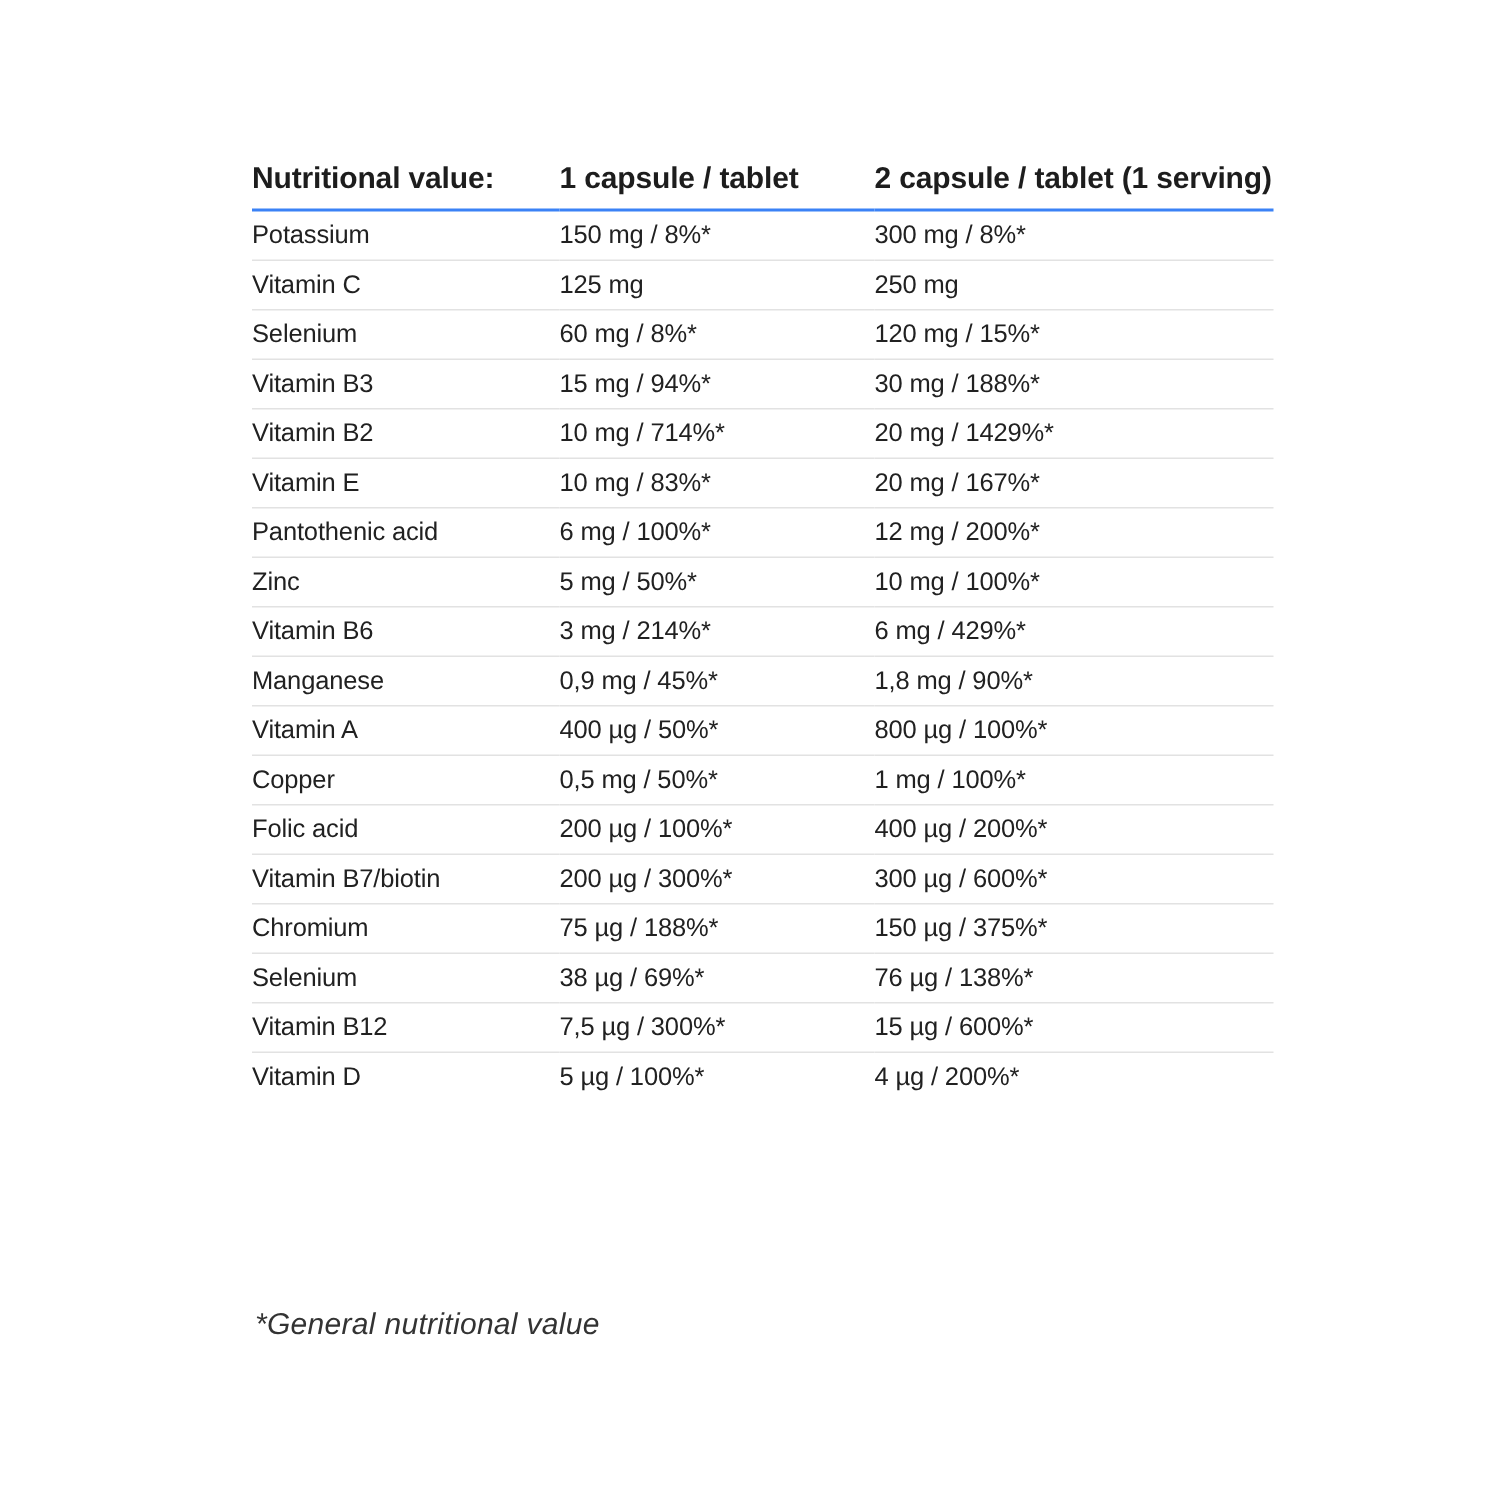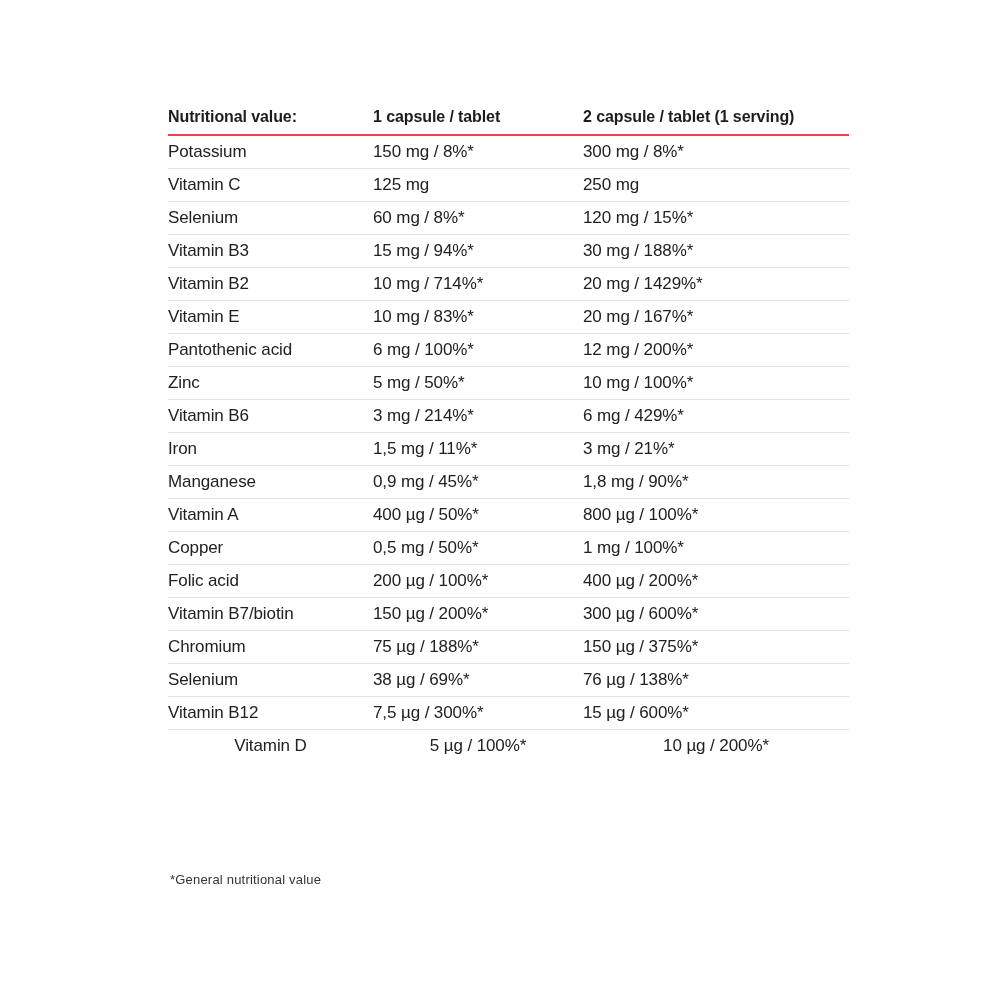--- a/index.html
+++ b/index.html
@@ -33,41 +33,41 @@
     letter-spacing: -0.1px;
   }
   table.nutrition col.c1 { width: 205px; }
   table.nutrition col.c2 { width: 210px; }
   table.nutrition col.c3 { width: 266px; }
   table.nutrition th {
     text-align: left;
     font-weight: bold;
     color: #1d1d1d;
     padding: 4px 0 8px 0;
-    border-bottom: 2px solid #ef4444;
+    border-bottom: 2px solid #3b82f6;
     white-space: nowrap;
-    font-size: 16px;
+    font-size: 20px;
   }
   table.nutrition td {
     text-align: left;
     padding: 6px 0 6px 0;
     border-bottom: 1px solid #e2e2e2;
     white-space: nowrap;
     color: #212121;
     height: 19px;
   }
   table.nutrition tbody tr:last-child td {
     border-bottom: none;
-    text-align: center;
   }
   .footnote {
     position: absolute;
     left: 170px;
     top: 872px;
-    font-size: 13px;
+    font-style: italic;
+    font-size: 20px;
     color: #333333;
     letter-spacing: 0.2px;
   }
 </style>
 </head>
 <body>
 
 <div class="canvas">
 
   <div class="table-wrap">
@@ -124,25 +124,20 @@
             <td>Zinc</td>
             <td>5 mg / 50%*</td>
             <td>10 mg / 100%*</td>
           </tr>
           <tr>
             <td>Vitamin B6</td>
             <td>3 mg / 214%*</td>
             <td>6 mg / 429%*</td>
           </tr>
           <tr>
-            <td>Iron</td>
-            <td>1,5 mg / 11%*</td>
-            <td>3 mg / 21%*</td>
-          </tr>
-          <tr>
             <td>Manganese</td>
             <td>0,9 mg / 45%*</td>
             <td>1,8 mg / 90%*</td>
           </tr>
           <tr>
             <td>Vitamin A</td>
             <td>400 µg / 50%*</td>
             <td>800 µg / 100%*</td>
           </tr>
           <tr>
@@ -150,42 +145,42 @@
             <td>0,5 mg / 50%*</td>
             <td>1 mg / 100%*</td>
           </tr>
           <tr>
             <td>Folic acid</td>
             <td>200 µg / 100%*</td>
             <td>400 µg / 200%*</td>
           </tr>
           <tr>
             <td>Vitamin B7/biotin</td>
-            <td>150 µg / 200%*</td>
+            <td>200 µg / 300%*</td>
             <td>300 µg / 600%*</td>
           </tr>
           <tr>
             <td>Chromium</td>
             <td>75 µg / 188%*</td>
             <td>150 µg / 375%*</td>
           </tr>
           <tr>
             <td>Selenium</td>
             <td>38 µg / 69%*</td>
             <td>76 µg / 138%*</td>
           </tr>
           <tr>
             <td>Vitamin B12</td>
             <td>7,5 µg / 300%*</td>
             <td>15 µg / 600%*</td>
           </tr>
           <tr>
             <td>Vitamin D</td>
             <td>5 µg / 100%*</td>
-            <td>10 µg / 200%*</td>
+            <td>4 µg / 200%*</td>
           </tr>
         </tbody>
     </table>
   </div>
 
   <div class="footnote">*General nutritional value</div>
 
 </div>
 
 </body></html>

